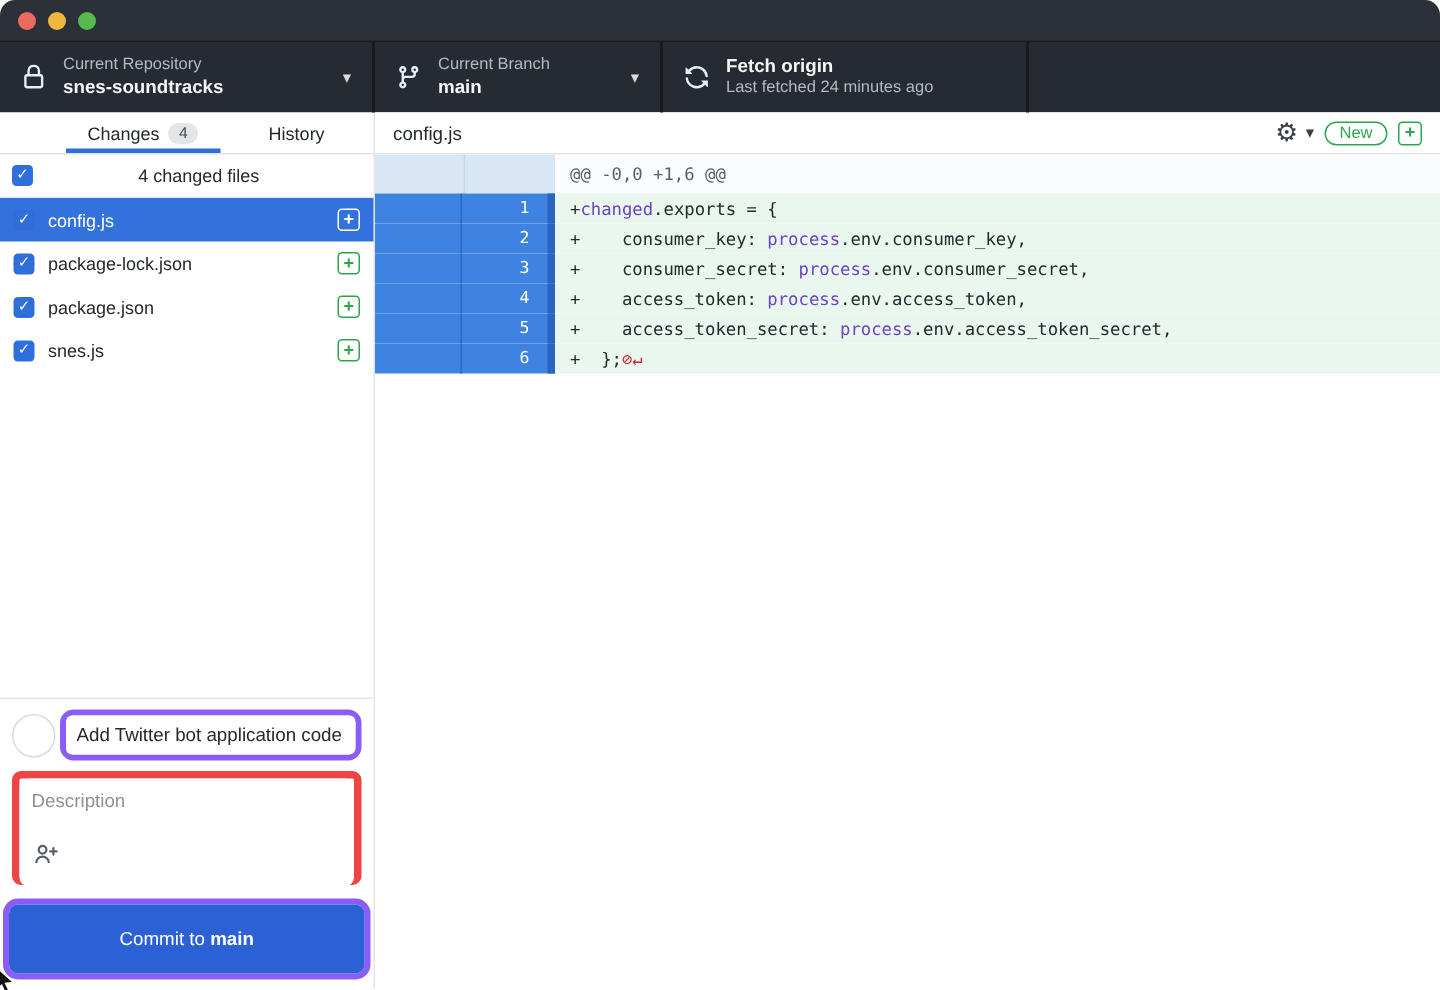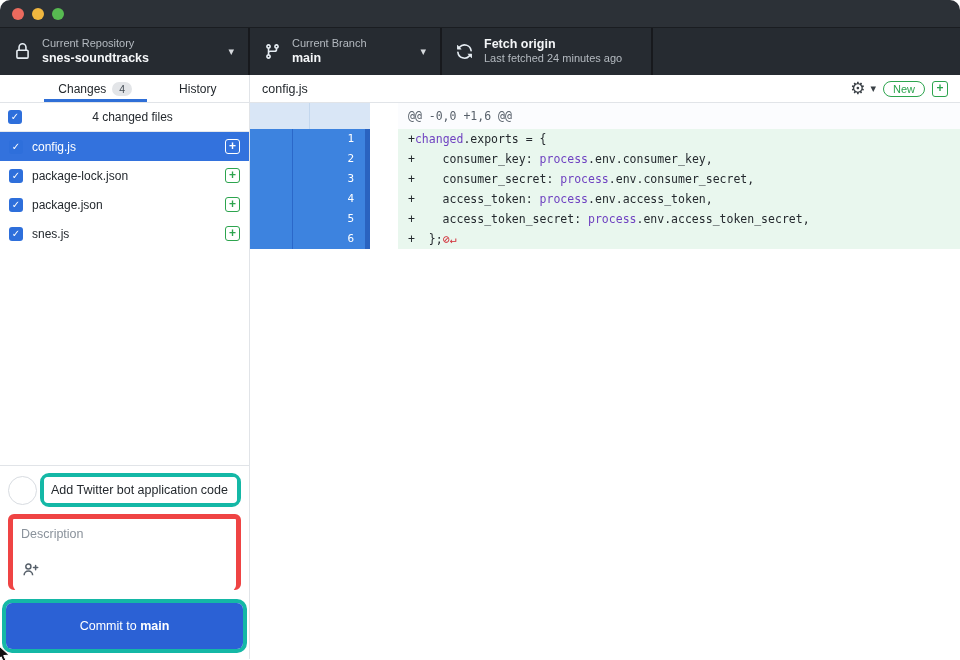--- a/index.html
+++ b/index.html
@@ -9,21 +9,21 @@
   
   .titlebar { height:28px; background:#2c3137; display:flex; align-items:center; padding-left:12px; gap:8px; border-bottom:1px solid #1a1d21; }
   .light { width:12px; height:12px; border-radius:50%; display:inline-block; }
   .light.red { background:#ea6a5e; } .light.yellow { background:#f0b73f; } .light.green { background:#57ba51; }
 
   
   .toolbar { height:47px; background:#262b31; display:flex; color:#fff; }
   .tb-section { display:flex; align-items:center; padding:0 14px; position:relative; }
   .tb-section.repo { width:250px; border-right:2px solid #17191d; }
   .tb-section.branch { width:192px; border-right:2px solid #17191d; }
-  .tb-section.fetch { width:211px; border-right:2px solid #17191d; }
+  .tb-section.fetch { width:244px; border-right:2px solid #17191d; }
   .tb-icon { width:17px; height:17px; margin-right:11px; flex:0 0 auto; }
   .tb-text { flex:1; line-height:1.25; overflow:hidden; }
   .tb-label { font-size:11px; color:#b4bac0; }
   .tb-value { font-size:12.5px; font-weight:bold; color:#f4f6f8; }
   .caret { font-size:11px; color:#d6dade; margin-left:8px; }
 
   
   .main { display:flex; height:584px; }
   .sidebar { width:250px; border-right:1px solid #e1e4e8; display:flex; flex-direction:column; background:#fff; }
   .content { flex:1; display:flex; flex-direction:column; background:#fff; }
@@ -42,42 +42,42 @@
   .file-row.selected { background:#3372dd; color:#fff; }
   .file-name { flex:1; white-space:nowrap; overflow:hidden; }
   .plus-square { width:15px; height:15px; border:1.5px solid #2da44e; border-radius:3px; color:#2da44e; font-size:12px; font-weight:bold; line-height:12px; text-align:center; flex:0 0 auto; }
   .file-row.selected .plus-square { border-color:#fff; color:#fff; }
   .file-spacer { flex:1; }
 
   
   .commit-panel { border-top:1px solid #e1e4e8; padding:7px 8px 6px; }
   .summary-row { display:flex; align-items:center; }
   .avatar { width:29px; height:29px; border-radius:50%; border:1px solid #d8dce1; background:#fff; flex:0 0 auto; }
-  .red-outline { border:4px solid #14b8a6; border-radius:9px; }
+  .red-outline { border:4px solid #8b5cf6; border-radius:9px; }
   .summary-outline { flex:1; margin-left:3px; }
   .summary-input { width:100%; height:26px; border:none; outline:none; border-radius:4px; font-size:12.5px; color:#24292e; padding:0 7px; font-family:"Liberation Sans", sans-serif; background:#fff; }
   .desc-box { margin-top:7px; height:76px; border:5px solid #ef4444; border-radius:6px; position:relative; background:#fff; }
   .desc-box textarea { width:100%; height:72px; border:none; outline:none; resize:none; padding:8px; font-size:12.5px; font-family:"Liberation Sans", sans-serif; color:#24292e; border-radius:6px; }
   .desc-box textarea::placeholder { color:#8a929b; }
   .coauthor-icon { position:absolute; left:9px; bottom:7px; width:17px; height:17px; color:#57606a; }
   .btn-outline { margin:9px -6px 0; border-radius:10px; }
   .commit-btn { width:100%; height:46px; background:#2b61d5; border:none; border-radius:6px; color:#fff; font-size:12.5px; font-family:"Liberation Sans", sans-serif; }
   .commit-btn b { font-weight:bold; }
 
   
   .diff-header { height:28px; display:flex; align-items:center; padding:0 12px; border-bottom:1px solid #e1e4e8; font-size:12.5px; color:#24292e; background:#fff; }
   .diff-file-name { flex:1; }
   .diff-header-right { display:flex; align-items:center; gap:7px; }
   .gear { font-size:17px; color:#3a4046; line-height:1; }
   .caret.dark { color:#3a4046; margin-left:-2px; }
   .new-badge { border:1px solid #2da44e; color:#2da44e; border-radius:16px; font-size:11px; padding:1px 9px; }
   .plus-square.header { width:16px; height:16px; line-height:13px; }
 
   
-  .code { font-family:"DejaVu Sans Mono", monospace; font-size:11.5px;margin-left:28px; }
+  .code { font-family:"DejaVu Sans Mono", monospace; font-size:11.5px; }
   .diff-body { flex:1; overflow:hidden; }
   .hunk-row { height:26px; display:flex; }
   .hunk-gutter { width:120px; display:flex; background:#d9e6f6; flex:0 0 auto; }
   .hg-cell { width:60px; height:100%; }
   .hg-cell:first-child { border-right:1px solid #c3d7ee; }
   .hunk-text { flex:1; background:#fbfcfe; color:#57606a; display:flex; align-items:center; padding-left:10px; white-space:pre; }
   .diff-row { height:20px; display:flex; }
   .d-gutter { width:120px; display:flex; background:#3d83df; flex:0 0 auto; border-right:5px solid #2a63c0; }
   .d-old { width:58px; border-right:1px solid #2b68c9; }
   .d-new { width:56px; color:#fff; text-align:right; padding-right:11px; line-height:20px; font-size:11px; }

